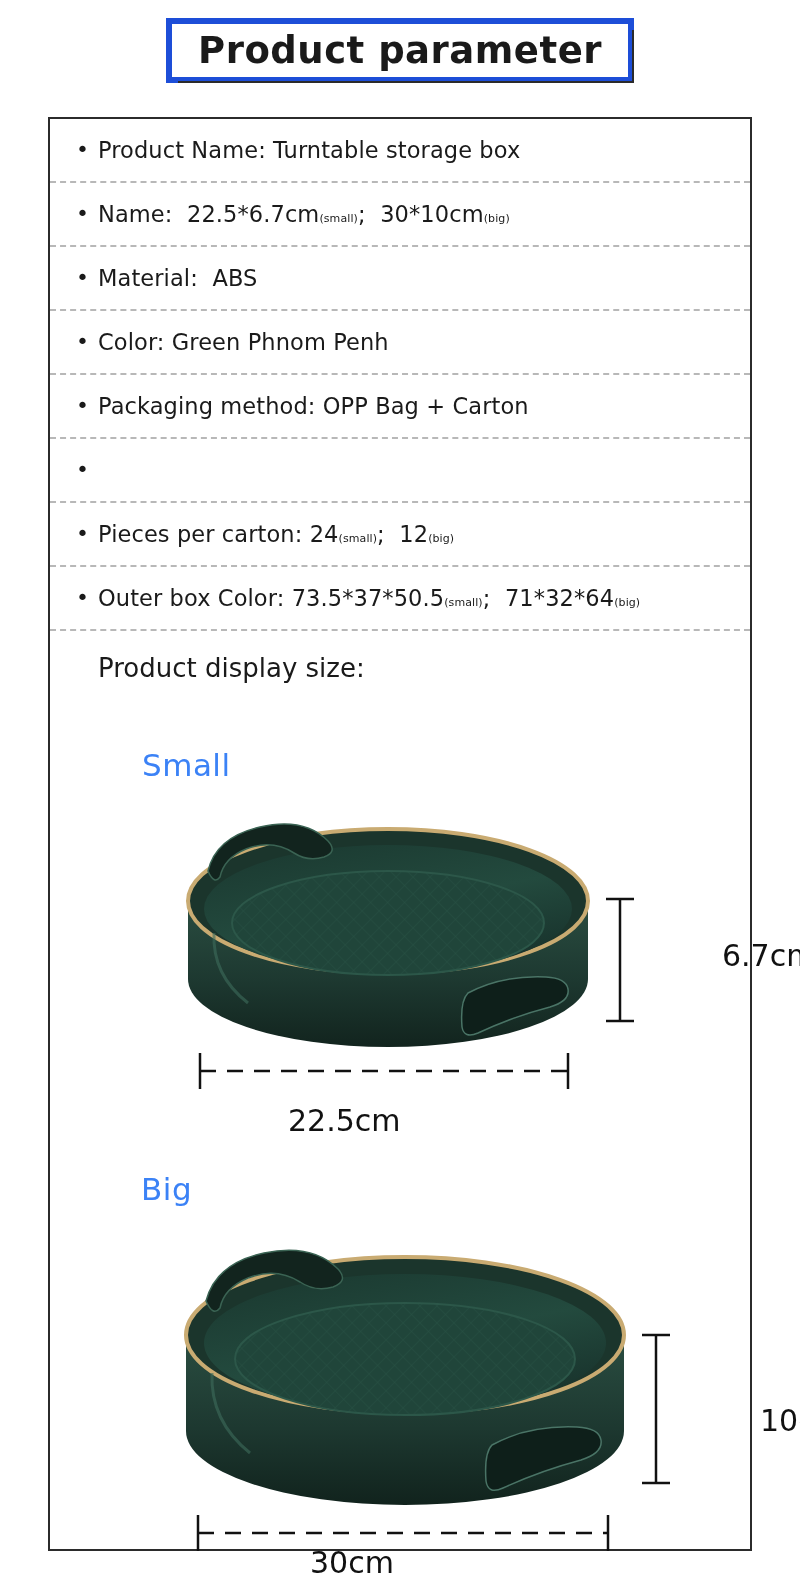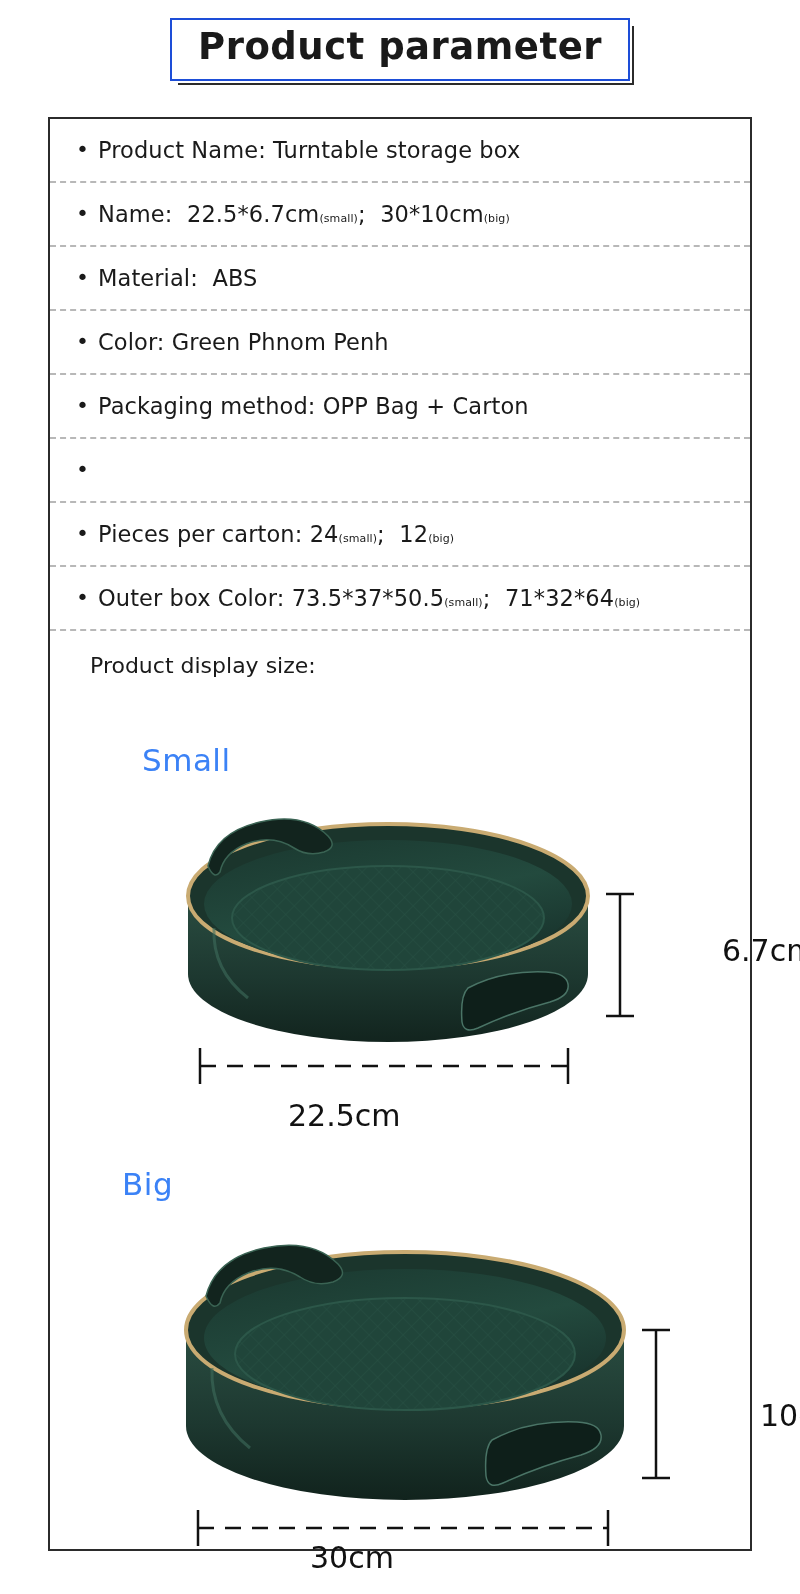--- a/index.html
+++ b/index.html
@@ -17,22 +17,22 @@
   }
 
   
   .title-wrap {
     width: 100%;
     display: flex;
     justify-content: center;
     margin-top: 18px;
   }
   .title-box {
-    border: 2px solid #1d4ed8;
-    padding: 6px 26px 10px 26px;
+    border: 6px solid #1d4ed8;
+    padding: 6px 26px 4px 26px;
     position: relative;
   }
   .title-box::after {
     content: "";
     position: absolute;
     left: 6px;
     right: -6px;
     bottom: -6px;
     height: 2px;
     background: #2b2b2b;
@@ -88,22 +88,23 @@
     font-size: 22.5px;
     white-space: nowrap;
     letter-spacing: 0.1px;
   }
   .sub {
     font-size: 11px;
   }
 
   
   .display-label {
-    font-size: 22px;
-    padding: 22px 0 0 40px;
+    font-size: 26px;
+    padding: 22px 0 0 16px;
+    margin-left: 32px;
   }
 
   .size-block {
     position: relative;
   }
 
   .tag {
     position: absolute;
     font-size: 31px;
     color: #3b82f6;
@@ -255,21 +256,21 @@
         <line x1="50" y1="270" x2="50" y2="306" stroke="#111" stroke-width="2.5"></line>
         <line x1="418" y1="270" x2="418" y2="306" stroke="#111" stroke-width="2.5"></line>
       </svg>
     </div>
 
     <div class="dim-text" style="left:672px; top:255px;">6.7cm</div>
     <div class="dim-text" style="left:238px; top:420px;">22.5cm</div>
   </div>
 
   <div class="size-block">
-    <div class="tag" style="left:72px; top:488px;">Big</div>
+    <div class="tag" style="left:91px; top:488px;">Big</div>
 
     <div class="tray-wrap" style="left:90px; top:512px;">
       <svg width="600" height="380" viewBox="0 0 600 380">
         <defs>
           <linearGradient id="bodyG2" x1="0" y1="0" x2="0" y2="1">
             <stop offset="0%" stop-color="#2a4d41"></stop>
             <stop offset="55%" stop-color="#1d3830"></stop>
             <stop offset="100%" stop-color="#11231d"></stop>
           </linearGradient>
           <linearGradient id="innerG2" x1="0.2" y1="0" x2="0.8" y2="1">

